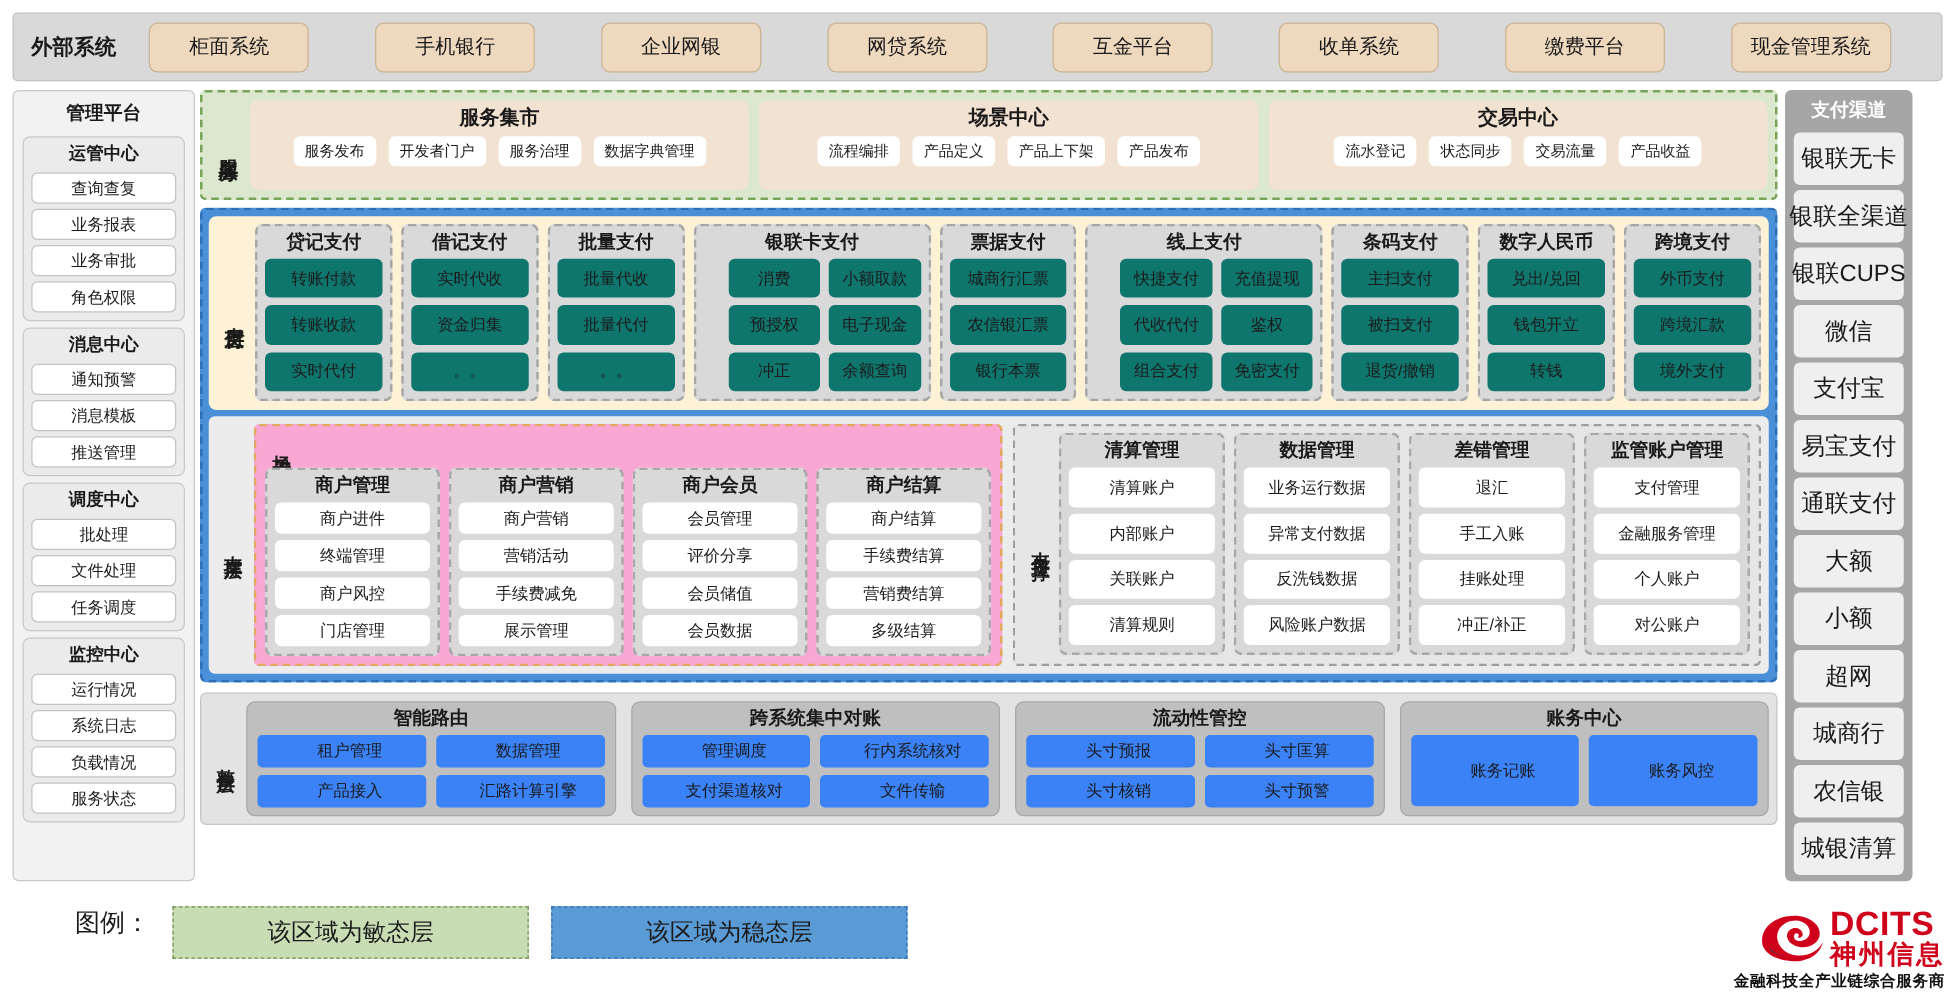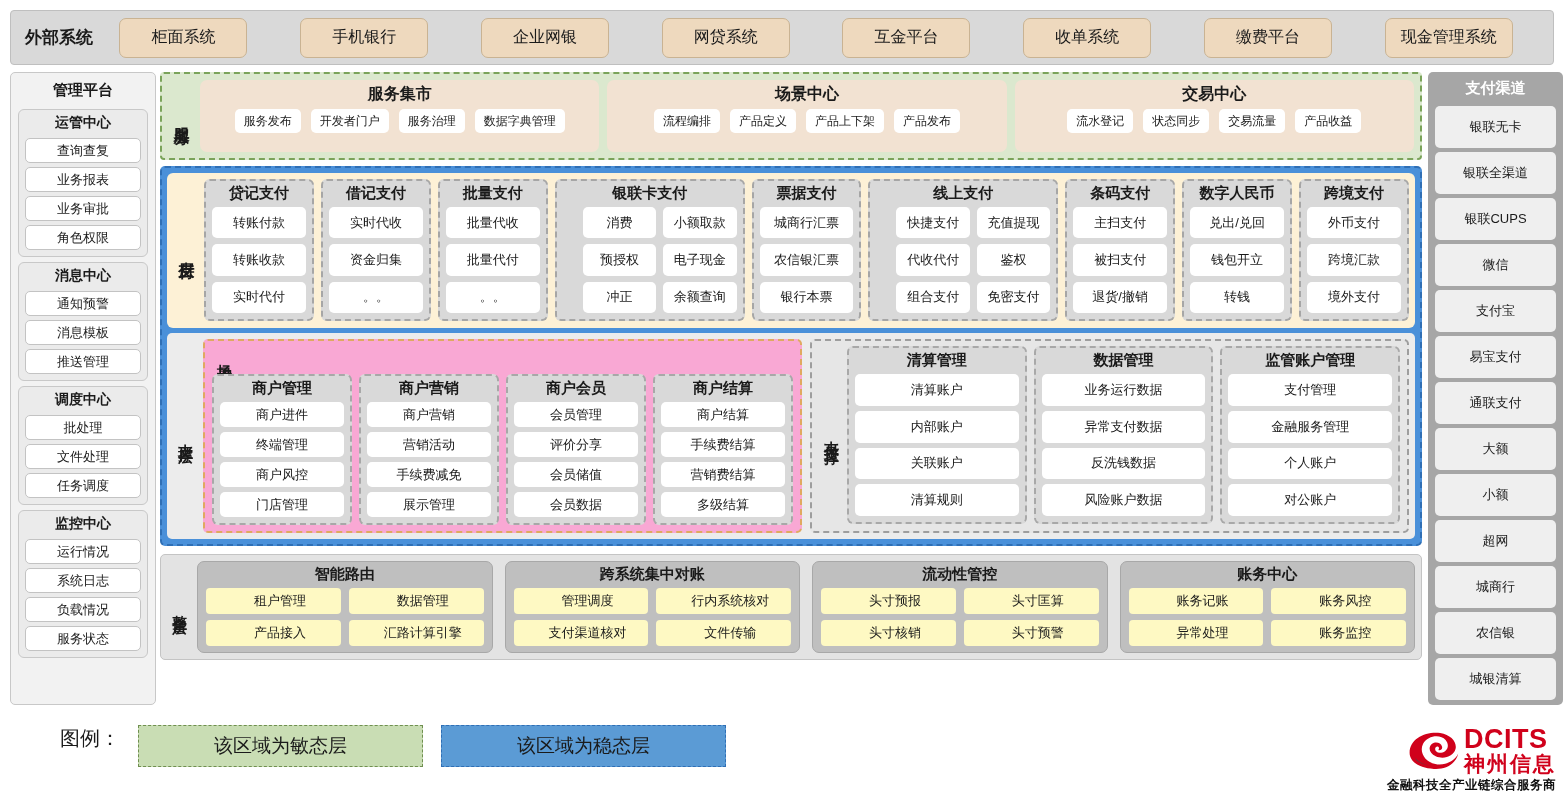--- a/index.html
+++ b/index.html
@@ -87,21 +87,21 @@
   .pay-group {
     background:#d9d9d9; border:2px dashed #a6a6a6; border-radius:6px;
     padding:2px 6px 6px; display:flex; flex-direction:column; align-items:center;
     flex:1;
   }
   .pay-group.wide { flex:1.85; }
   .pg-title { font-weight:bold; font-size:15px; padding:1px 0 4px; white-space:nowrap; }
   .pg-items { display:flex; flex-direction:column; gap:6px; width:100%; flex:1; }
   .pg-row { display:flex; gap:7px; width:100%; flex:1;padding-left:20px; }
   .pg-chip {
-    background:#ffffff; border-radius:5px; flex:1;
+    background:#0f766e; border-radius:5px; flex:1;
     display:flex; align-items:center; justify-content:center;
     font-size:13px; white-space:nowrap; min-height:27px;
   }
 
   
   .sup-layer {
     margin-top:5px;
     background:#ececec; border-radius:5px; padding:6px;
     display:flex; align-items:stretch; gap:6px; height:206px;
   }
@@ -138,36 +138,36 @@
   }
   .integ-cols { display:flex; flex:1; gap:12px; }
   .integ-group {
     background:#bfbfbf; border:1px solid #a8a8a8; border-radius:7px;
     padding:2px 8px 7px; display:flex; flex-direction:column; align-items:center; flex:1;
   }
   .ig-title { font-weight:bold; font-size:15px; padding:1px 0 4px; }
   .ig-grid { display:flex; flex-direction:column; gap:6px; width:100%; flex:1; }
   .ig-row { display:flex; gap:8px; width:100%; flex:1; }
   .ig-chip {
-    background:#fef9c3; border-radius:4px; flex:1;
+    background:#3b82f6; border-radius:4px; flex:1;
     display:flex; align-items:center; justify-content:center;
     font-size:13px; white-space:nowrap; min-height:26px;padding-left:13px;
   }
 
   
   .chan {
-    position:absolute; left:1428px; top:72px; width:135px; height:633px;
+    position:absolute; left:1428px; top:72px; width:102px; height:633px;
     background:#a6a6a6; border-radius:5px; padding:5px 7px;
     display:flex; flex-direction:column; gap:4px;
   }
   .chan-title { font-weight:bold; font-size:15px; text-align:center; color:#fff; padding:2px 0 4px; }
   .chan-item {
     background:#efefef; border-radius:5px; flex:1;
     display:flex; align-items:center; justify-content:center;
-    font-size:13px; white-space:nowrap; min-height:28px;
+    font-size:19px; white-space:nowrap; min-height:28px;
   }
 
   
   .legend { position:absolute; left:60px; top:725px; display:flex; gap:18px; }
   .legend-label { font-size:20px; }
   .legend-chip {
     height:42px; width:285px; display:flex; align-items:center; justify-content:center;
     font-size:19px;
   }
   .legend-chip.agile-c { background:#c9ddb4; border:1px dashed #6f8f4f; }
@@ -423,20 +423,29 @@
               <div class="sup-group">
                 <div class="sg-title">数据管理</div>
                 <div class="sg-items">
                   <div class="sg-chip">业务运行数据</div>
                   <div class="sg-chip">异常支付数据</div>
                   <div class="sg-chip">反洗钱数据</div>
                   <div class="sg-chip">风险账户数据</div>
                 </div>
               </div>
               <div class="sup-group">
+                <div class="sg-title">差错管理</div>
+                <div class="sg-items">
+                  <div class="sg-chip">退汇</div>
+                  <div class="sg-chip">手工入账</div>
+                  <div class="sg-chip">挂账处理</div>
+                  <div class="sg-chip">冲正/补正</div>
+                </div>
+              </div>
+              <div class="sup-group">
                 <div class="sg-title">监管账户管理</div>
                 <div class="sg-items">
                   <div class="sg-chip">支付管理</div>
                   <div class="sg-chip">金融服务管理</div>
                   <div class="sg-chip">个人账户</div>
                   <div class="sg-chip">对公账户</div>
                 </div>
               </div>
             </div>
           </div>
@@ -486,24 +495,20 @@
               <div class="ig-chip">头寸预警</div>
             </div>
           </div>
         </div>
         <div class="integ-group">
           <div class="ig-title">账务中心</div>
           <div class="ig-grid">
             <div class="ig-row">
               <div class="ig-chip">账务记账</div>
               <div class="ig-chip">账务风控</div>
-            </div>
-            <div class="ig-row">
-              <div class="ig-chip">异常处理</div>
-              <div class="ig-chip">账务监控</div>
             </div>
           </div>
         </div>
       </div>
   </div>
 
 </div>
 
 <div class="chan">
   <div class="chan-title">支付渠道</div>

